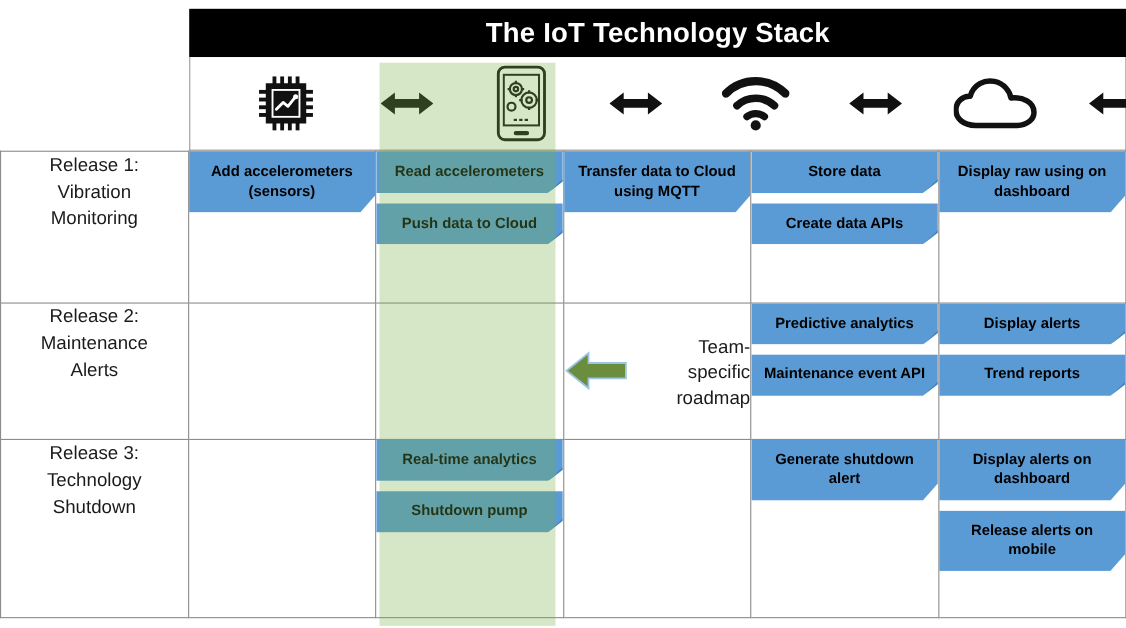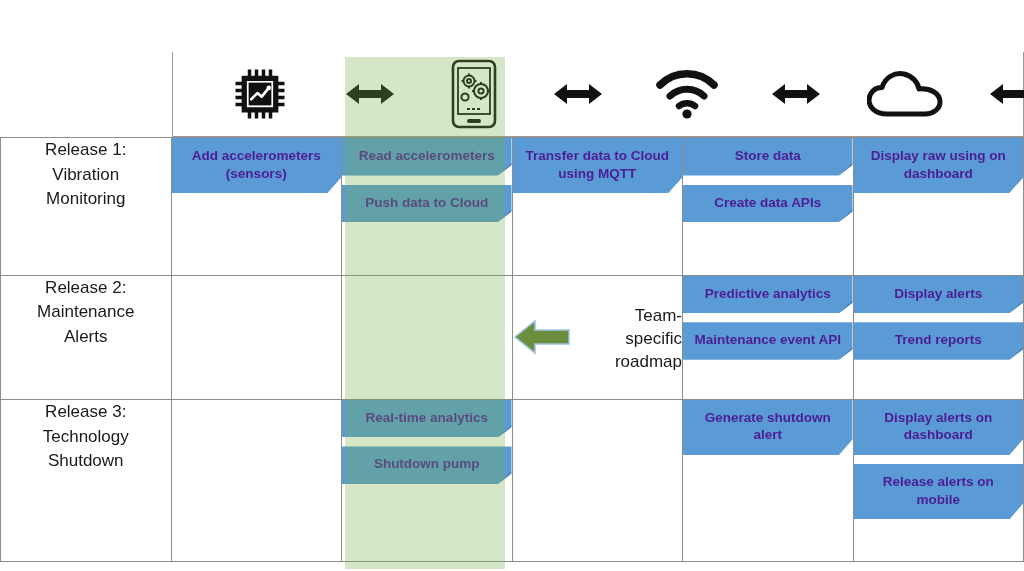--- a/index.html
+++ b/index.html
@@ -103,21 +103,21 @@
   }
   .cell { padding: 10px 14px 8px 14px; }
   .cell.r1 { height: 124px; }
   .cell.r2 { height: 112px; }
   .cell.r3 { height: 146px; }
 
   
   .card {
     position: relative;
     background: #5b9bd5;
-    color: #4c1d95;
+    color: #000000;
     font-size: 13.5px;
     font-weight: bold;
     line-height: 1.3;
     text-align: center;
     padding: 9px 10px 11px 10px;
     margin-bottom: 9px;
     box-sizing: border-box;
     -webkit-clip-path: polygon(0 0, 100% 0, 100% 72%, 92% 100%, 0 100%);
     clip-path: polygon(0 0, 100% 0, 100% 72%, 92% 100%, 0 100%);
   }
@@ -161,20 +161,21 @@
     background: rgba(120, 175, 70, 0.30);
     pointer-events: none;
     z-index: 5;
   }
 </style>
 </head>
 <body>
 
 <div id="page">
 
+  <div class="title-bar">The IoT Technology Stack</div>
 
   <div class="icon-strip">
 
     <div class="icon-cell w-hw">
       <svg width="56" height="56" viewBox="0 0 64 64">
         <g fill="#111">
           <rect x="18" y="4" width="4" height="8"></rect>
             <rect x="26" y="4" width="4" height="8"></rect>
           <rect x="34" y="4" width="4" height="8"></rect>
             <rect x="42" y="4" width="4" height="8"></rect>

